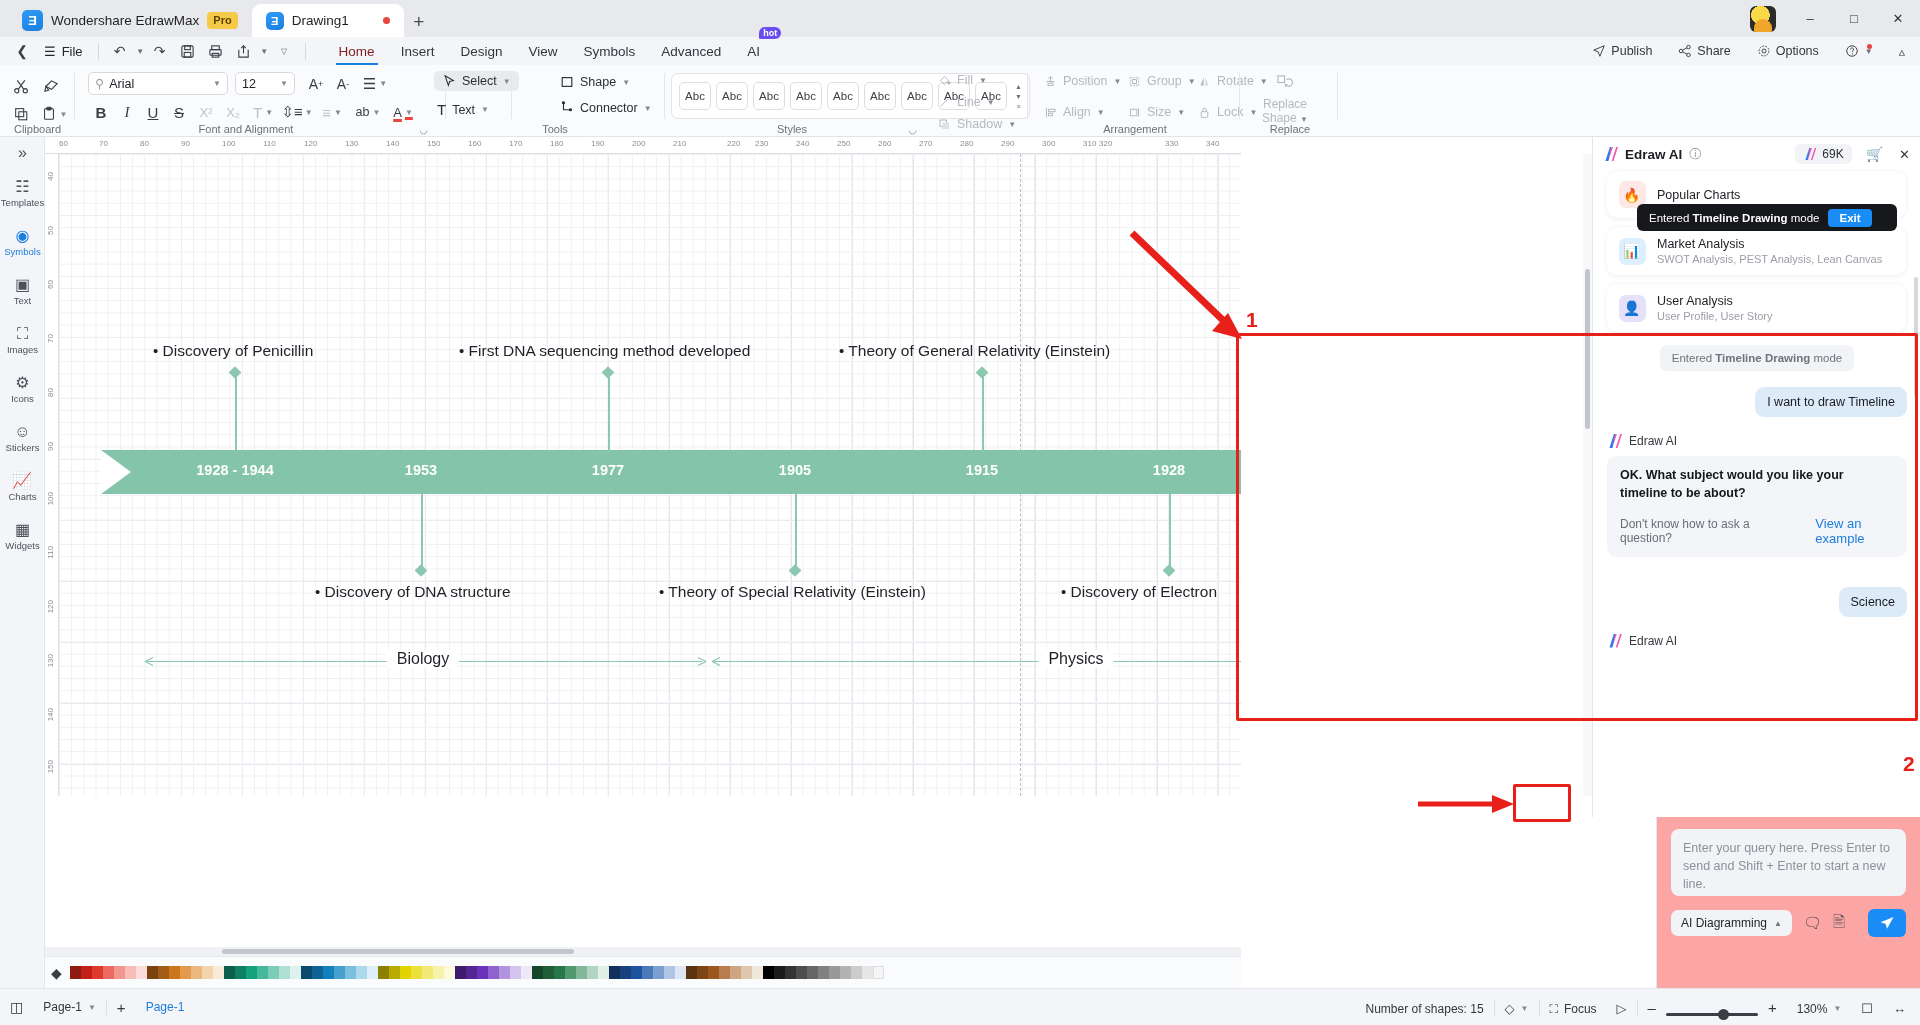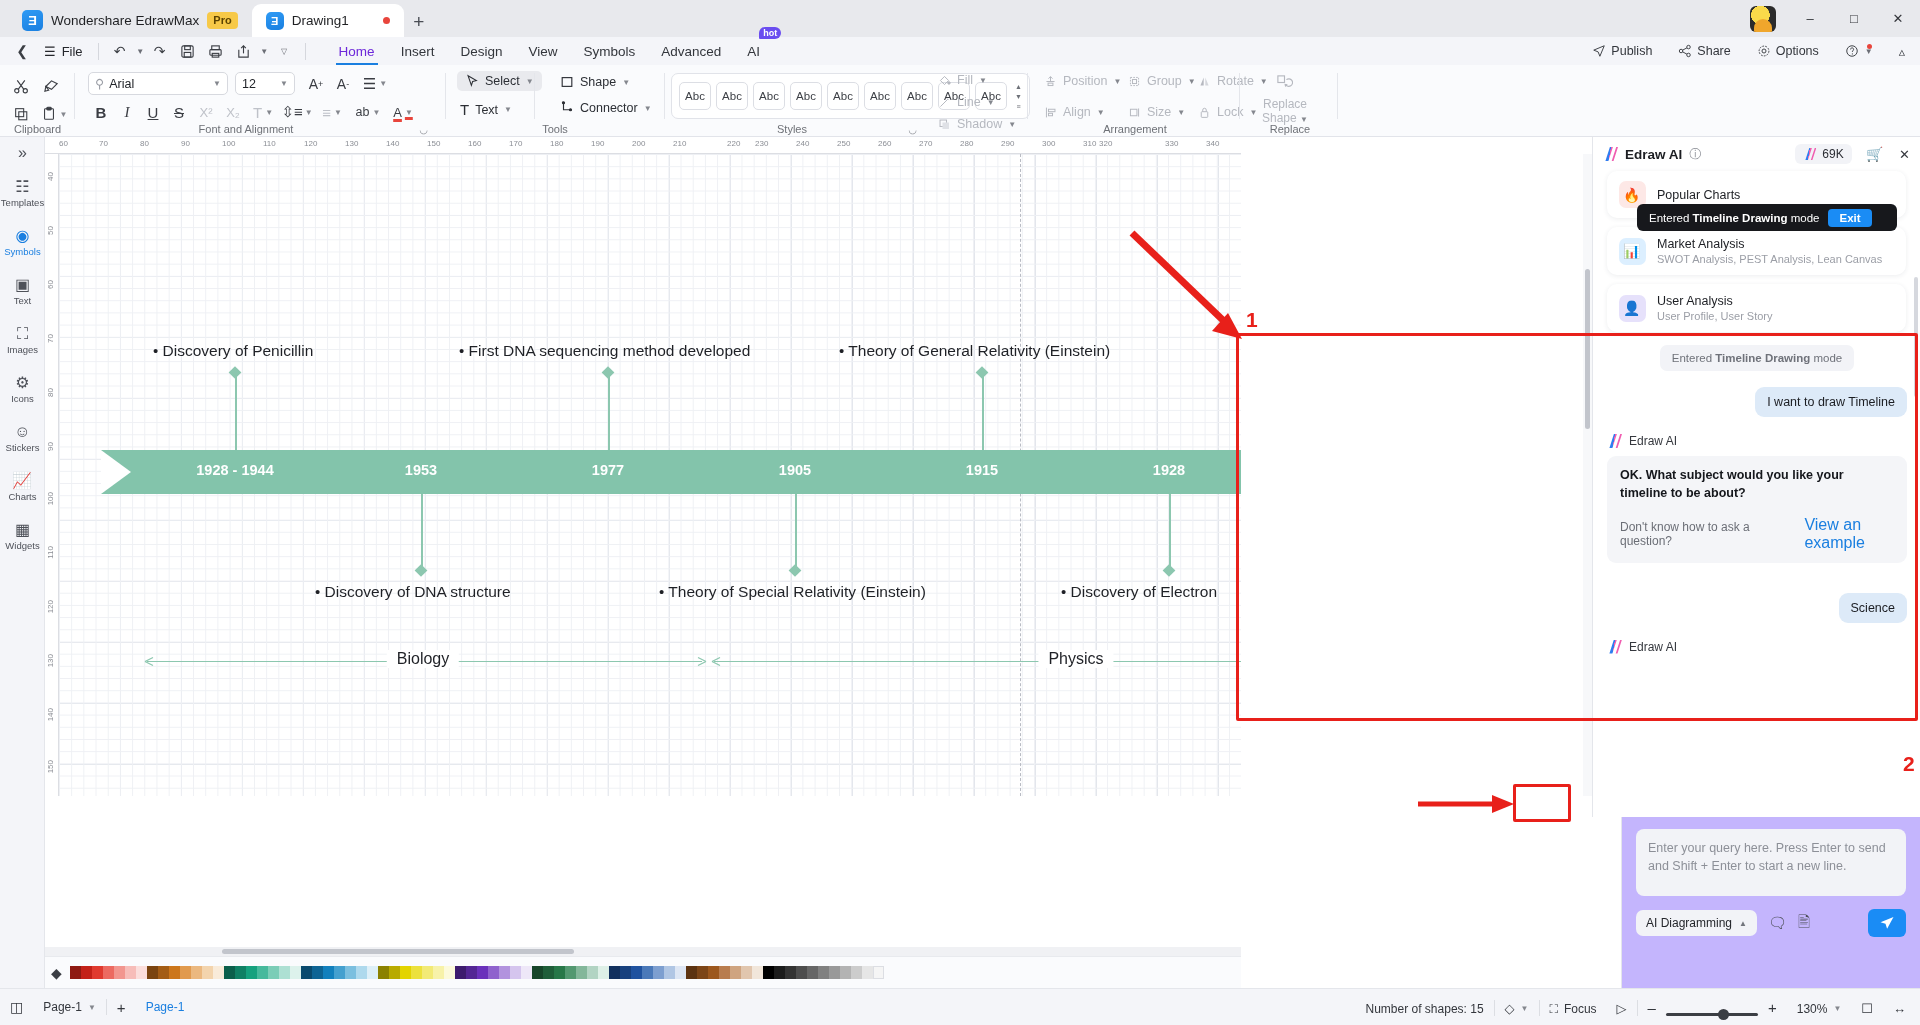--- a/index.html
+++ b/index.html
@@ -62,21 +62,21 @@
   }
   .mb-icon {
     width: 28px; height: 24px; display: flex; align-items: center;
     justify-content: center; color: #3b3e44; font-size: 14px;
   }
   .mb-file { display: flex; align-items: center; gap: 6px; font-size: 13px; color: #24262b; padding: 0 8px; }
   .mb-sep { width: 1px; height: 17px; background: #d5d7dd; margin: 0 7px; }
   .mb-caret { font-size: 8px; color: #6b6e76; margin-left: 1px; }
   .ribbon-tabs { display: flex; align-items: center; gap: 26px; margin-left: 26px; height: 28px; }
   .rtab { font-size: 13.5px; color: #33363c; position: relative; height: 28px; display: flex; align-items: center; }
-  .rtab.active { color: #6d28d9; }
+  .rtab.active { color: #7f1d1d; }
   .rtab.active::after {
     content: ""; position: absolute; bottom: 0; left: -3px; right: -3px;
     height: 2px; background: #1a7fe0;
   }
   .hot-badge {
     position: absolute; top: -10px; left: 12px; background: #6a4df0; color: #fff;
     font-size: 9px; font-weight: 700; border-radius: 6px 6px 6px 1px; padding: 1px 4px;
   }
   .mb-right { position: absolute; right: 8px; display: flex; align-items: center; gap: 12px; }
   .mb-r-item { display: flex; align-items: center; gap: 5px; font-size: 12.5px; color: #33363c; padding: 2px 7px; }
@@ -230,39 +230,39 @@
     margin: 16px 14px 0 auto; background: #ddeaf8; border-radius: 9px;
     font-size: 12.5px; color: #1b1d22; padding: 8px 12px; width: fit-content;
   }
   .bot-name { display: flex; align-items: center; gap: 7px; margin: 17px 0 8px 14px; font-size: 12px; color: #35383e; }
   .msg-bot {
     margin: 0 14px 0 14px; background: #f4f5f8; border-radius: 9px; padding: 11px 13px;
   }
   .bot-strong { font-size: 12.5px; font-weight: 700; color: #15171c; line-height: 1.42; }
   .bot-foot { display: flex; align-items: center; justify-content: space-between; margin-top: 13px; }
   .bot-hint { font-size: 12px; color: #6b6e76; }
-  .bot-link { font-size: 16px; color: #1a7fe0; margin-left: 48px; }
+  .bot-link { font-size: 13px; color: #1a7fe0; margin-left: 48px; }
   .bot-plain { font-size: 12.5px; color: #1e2025; }
   .regen {
     display: flex; align-items: center; gap: 6px; background: #fff;
     border-radius: 6px; padding: 4px 10px; font-size: 12px; color: #24262b;
   }
   .fb-btn {
     width: 25px; height: 22px; background: #fff; border-radius: 5px;
     display: flex; align-items: center; justify-content: center; font-size: 12px; color: #4d5058;
   }
   .v-scroll {
     position: absolute; right: 2px; top: 140px; width: 4px; height: 120px;
     background: #d6d8de; border-radius: 2px;
   }
 
   
   .composer {
-    position: absolute; right: 0; bottom: 37px; width: 299px; height: 171px;
-    background: #c4b5fd; border-left: 1px solid #e4e6eb; padding: 12px 14px 0 14px;
+    position: absolute; right: 0; bottom: 37px; width: 264px; height: 171px;
+    background: #fca5a5; border-left: 1px solid #e4e6eb; padding: 12px 14px 0 14px;
   }
   .composer-box {
     background: #f2f3f7; border-radius: 8px; height: 67px; padding: 10px 12px;
     font-size: 12.5px; color: #8d9098; line-height: 1.45;
   }
   .composer-row { display: flex; align-items: center; gap: 11px; margin-top: 13px; }
   .mode-pill {
     display: flex; align-items: center; gap: 7px; background: #f2f3f7;
     border-radius: 7px; padding: 6px 10px; font-size: 12px; color: #24262b;
   }
@@ -502,21 +502,21 @@
       <div class="ico-btn" style="position:absolute;left:311px;top:36px;width:32px;height:22px;font-size:13px;text-decoration:underline;text-decoration-color:#e8453c;text-decoration-thickness:3px">
           <span>A</span>
           <span class="caret" style="margin-left:3px;text-decoration:none">▼</span>
         </div>
 
       <div class="glabel" style="width:340px">Font and Alignment</div>
       <div class="ico-btn" style="position:absolute;right:18px;bottom:2px;font-size:10px;color:#8c8f96">◡</div>
       <div class="divider"></div>
     </div>
 
-    <div class="rgroup" style="left:449px;width:86px">
+    <div class="rgroup" style="left:426px;width:86px">
       <div style="position:absolute;left:8px;top:6px;background:#e9eaee;border-radius:5px;padding:3px 8px" class="txt-btn">
         <svg width="14" height="14" viewBox="0 0 16 16" fill="none" stroke="#2c2f35" stroke-width="1.2">
             <path d="M3.5 2l9.5 5.6-4.3 1 -1.4 4.4z"></path>
           </svg>
         <span>Select</span>
         <span class="caret">▼</span>
       </div>
       <div class="txt-btn" style="position:absolute;left:11px;top:36px">
         <span style="font-size:15px">T</span>
         <span>Text</span>

